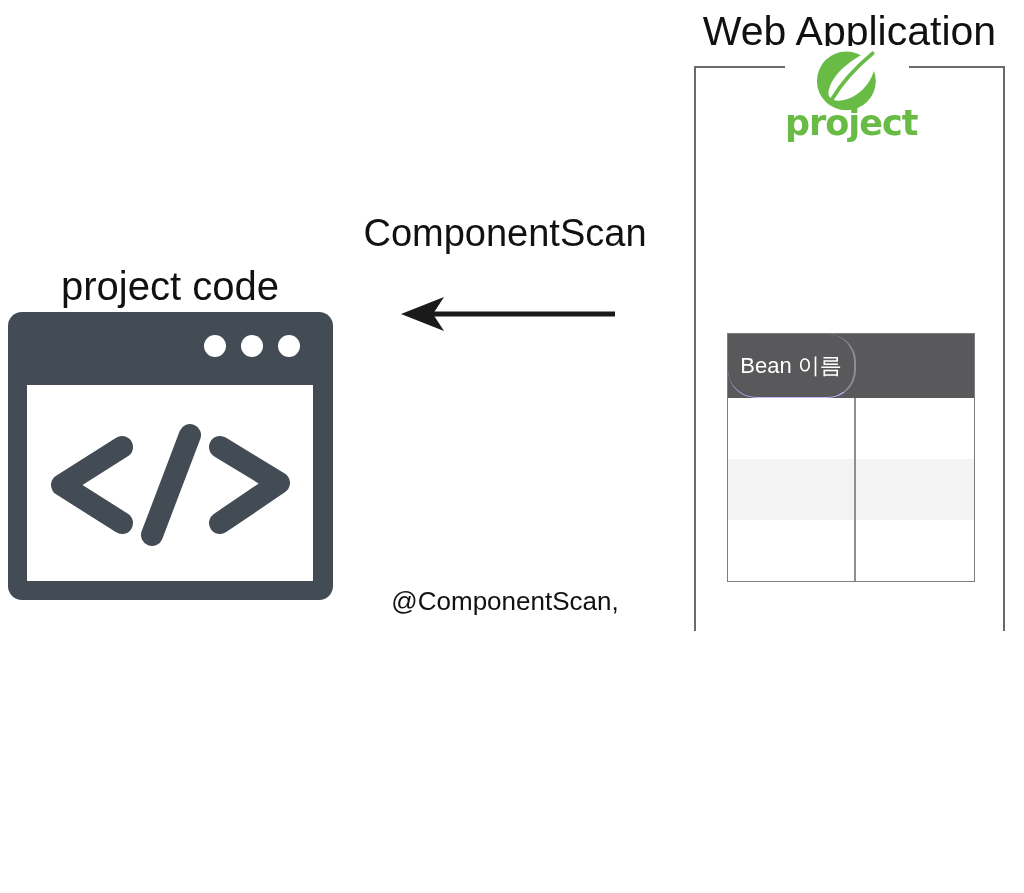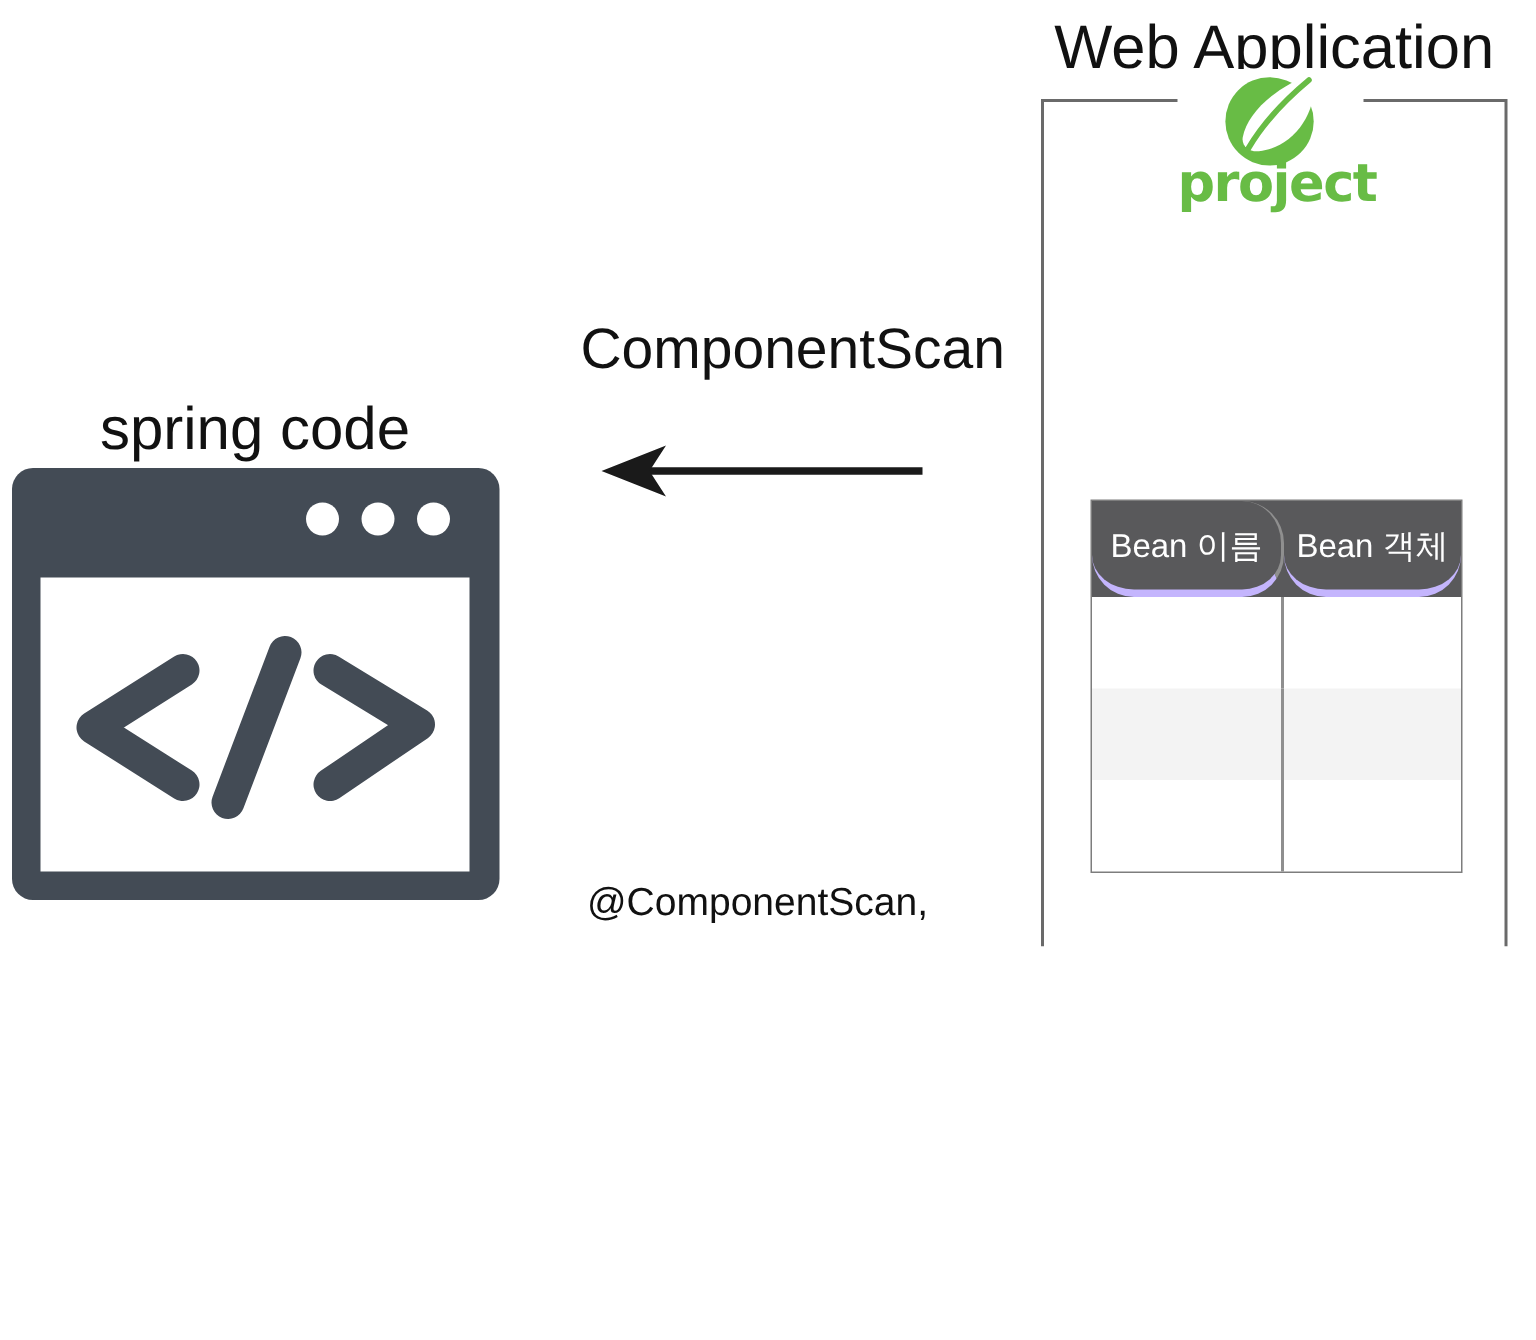--- a/index.html
+++ b/index.html
@@ -36,25 +36,25 @@
     border:1px solid #7d7d7d; background:#fff;
   }
   .bt-row { display:flex; height:61px; }
   .bt-row.header { height:64px; background:var(--table-header-bg, #59595B); }
   .bt-row.alt { background:var(--table-alt-row, #F3F3F3); }
   .bt-cell {
     box-sizing:border-box; display:flex; align-items:center; justify-content:center;
   }
   .bt-cell.c1 { width:128px; border-right:2px solid #8f8f8f; }
   .bt-cell.c2 { flex:1; }
-  .bt-row.header .bt-cell { color:#fff; font-size:22px; border-bottom:5px solid #c4b5fd;border-radius:28px; }
+  .bt-row.header .bt-cell { color:#fff; font-size:22px; border-bottom:1px solid #c4b5fd;border-radius:28px; }
 
   
   .lbl-componentscan {
-    left:340px; top:212px; width:330px; text-align:right;
+    left:340px; top:212px; width:330px; text-align:center;
     font-size:38px; color:#111;
   }
   .lbl-annotations {
     left:360px; top:586px; width:290px; text-align:center;
     font-size:26px; line-height:31px; color:#111;
   }
   .arrow1 { left:398px; top:295px; }
   .arrow2 { left:393px; top:664px; }
   .arrow-line { stroke:var(--arrow-black, #1a1a1a); stroke-width:5; }
   .arrow-head { fill:var(--arrow-black, #1a1a1a); }
@@ -93,21 +93,20 @@
       <circle class="leaf-fill" cx="49" cy="53" r="46"></circle>
       <path d="M96 2 C 100 42 76 80 38 84 C 28 85 20 79 21 70 C 26 42 58 16 96 2 Z" fill="#ffffff"></path>
       <path class="leaf-vein" d="M27 81 C 44 52 66 30 90 10"></path>
     </svg>
     <div class="wordmark">project</div>
   </div>
 
   <div class="abs bean-table">
     <div class="bt-row header">
       <div class="bt-cell c1">Bean 이름</div>
-      <div class="bt-cell c2">Bean 객체</div>
     </div>
     <div class="bt-row">
       <div class="bt-cell c1"></div>
       <div class="bt-cell c2"></div>
     </div>
     <div class="bt-row alt">
       <div class="bt-cell c1"></div>
       <div class="bt-cell c2"></div>
     </div>
     <div class="bt-row">
@@ -123,21 +122,21 @@
   </svg>
 
   <div class="abs lbl-annotations">
     <div>@ComponentScan,</div>
   </div>
   <svg class="abs arrow2" width="222" height="38">
     <line class="arrow-line" x1="215" y1="19" x2="34" y2="19"></line>
     <polygon class="arrow-head" points="3,19 46,2 35,19 46,36"></polygon>
   </svg>
 
-  <div class="abs lbl-project-code">spring code</div>
+  <div class="abs lbl-project-code">project code</div>
 
   <div class="abs code-window">
     <div class="win-dot d1"></div>
     <div class="win-dot d2"></div>
     <div class="win-dot d3"></div>
     <div class="win-content">
       <svg width="286" height="196" viewBox="0 0 286 196">
         <polyline class="code-glyph" points="95,62 35,100 95,138"></polyline>
         <line class="code-glyph" x1="163" y1="50" x2="125" y2="150"></line>
         <polyline class="code-glyph" points="193,62 252,98 193,138"></polyline>

